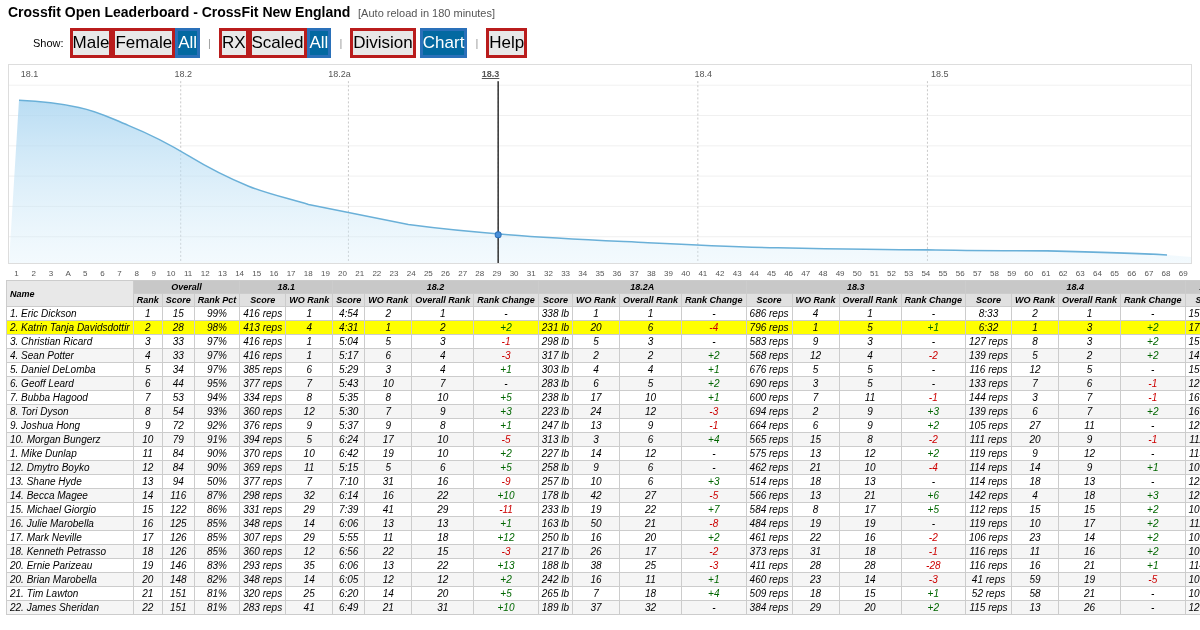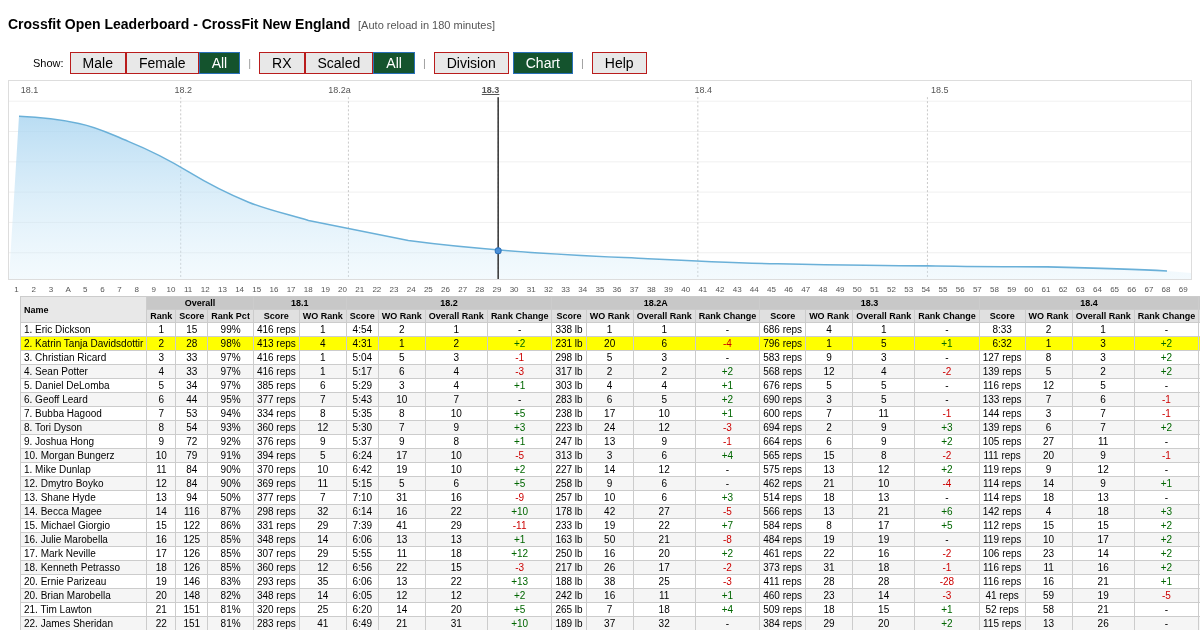--- a/index.html
+++ b/index.html
@@ -1,36 +1,36 @@
 <!DOCTYPE html>
 <html><head>
   <meta charset="utf-8">
   <style>
     * { box-sizing: border-box; margin: 0; padding: 0; }
     body { font-family: Arial, sans-serif; font-size: 11px; background: #fff; width: 1200px; overflow-x: hidden; }
     
-    #header { padding: 16px 8px; }
+    #header { padding: 4px 8px; }
     #header .title { font-size: 14px; }
     #header .title span { font-weight: bold; }
     #header .subtitle { font-size: 11px; color: #555; }
     #header .subtitle a { color: #00f; text-decoration: none; }
     
     #controls { padding: 4px 8px; display: flex; align-items: center; gap: 4px; flex-wrap: wrap; margin-left: 25px; }
     .ctrl-label { font-size: 11px; margin-right: 2px; }
     .btn-group { display: flex; gap: 0; }
-    .btn { padding: 2px 12px; border: 1px solid #b91c1c; background: #e8e8e8; cursor: pointer; font-size: 14px; color: #000; text-decoration: none; }
-    .btn.active { background: #14532d; color: #fff; border-color: #2a70b9; }
+    .btn { padding: 2px 0; border: 3px solid #b91c1c; background: #e8e8e8; cursor: pointer; font-size: 17px; color: #000; text-decoration: none; }
+    .btn.active { background: #0369a1; color: #fff; border-color: #2a70b9; }
     .separator { margin: 0 4px; color: #999; }
     
     #chart-area { position: relative; height: 200px; background: #fff; border: 1px solid #ddd; margin: 2px 8px; overflow: hidden; }
     
     #chart-xaxis { display: flex; padding: 0 8px; font-size: 8px; color: #555; flex-wrap: nowrap; overflow: hidden; height: 14px; align-items: center; }
     .x-tick { flex: 1; text-align: center; font-size: 8px; min-width: 14px; }
     
-    #table-container { padding: 0 20px; overflow-x: auto; }
+    #table-container { padding: 0 6px; overflow-x: auto; font-style: italic; }
     
     table { border-collapse: collapse; width: 100%; font-size: 10px; }
     th, td { border: 1px solid #ccc; padding: 1px 3px; text-align: center; white-space: nowrap; }
     th { background: #e8e8e8; font-weight: bold; font-size: 9px; }
     td.name-col { text-align: left; font-size: 10px; min-width: 120px; max-width: 140px; overflow: hidden; text-overflow: ellipsis; }
     
     .section-header { background: #c8c8c8; font-weight: bold; }
     .sub-header { background: #e0e0e0; }
     
     tr:nth-child(even) td { background: #f5f5f5; }

